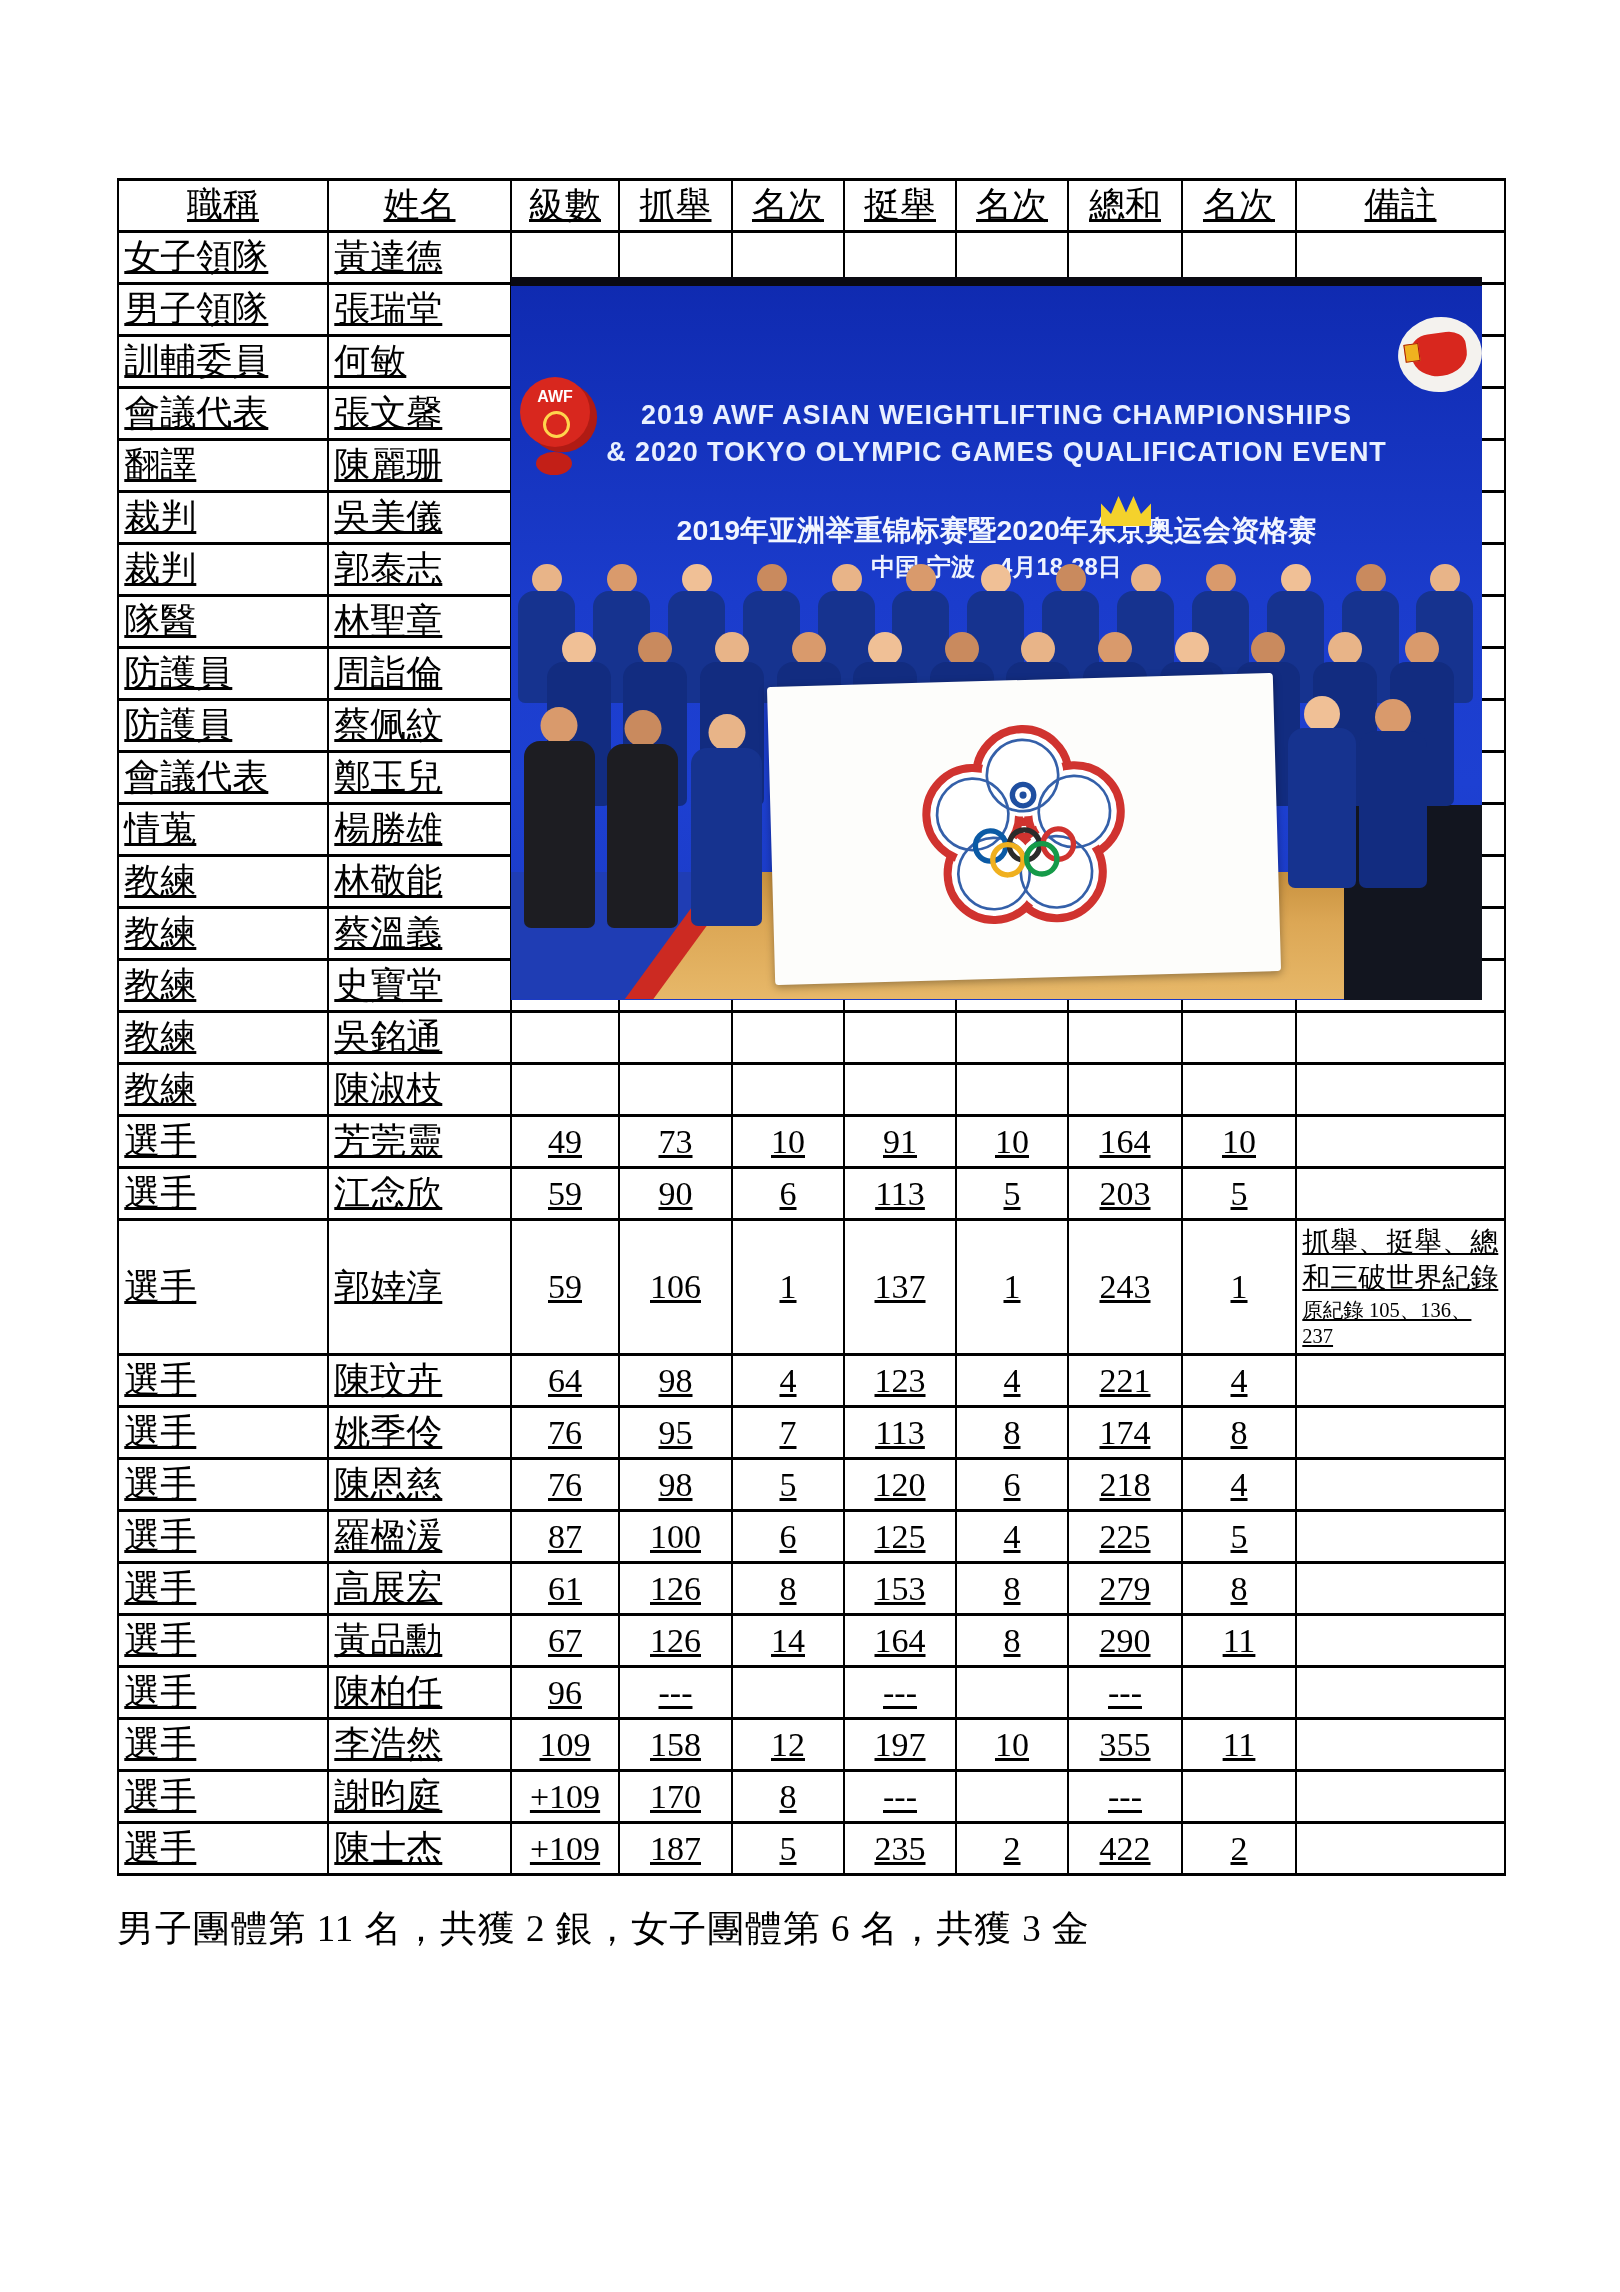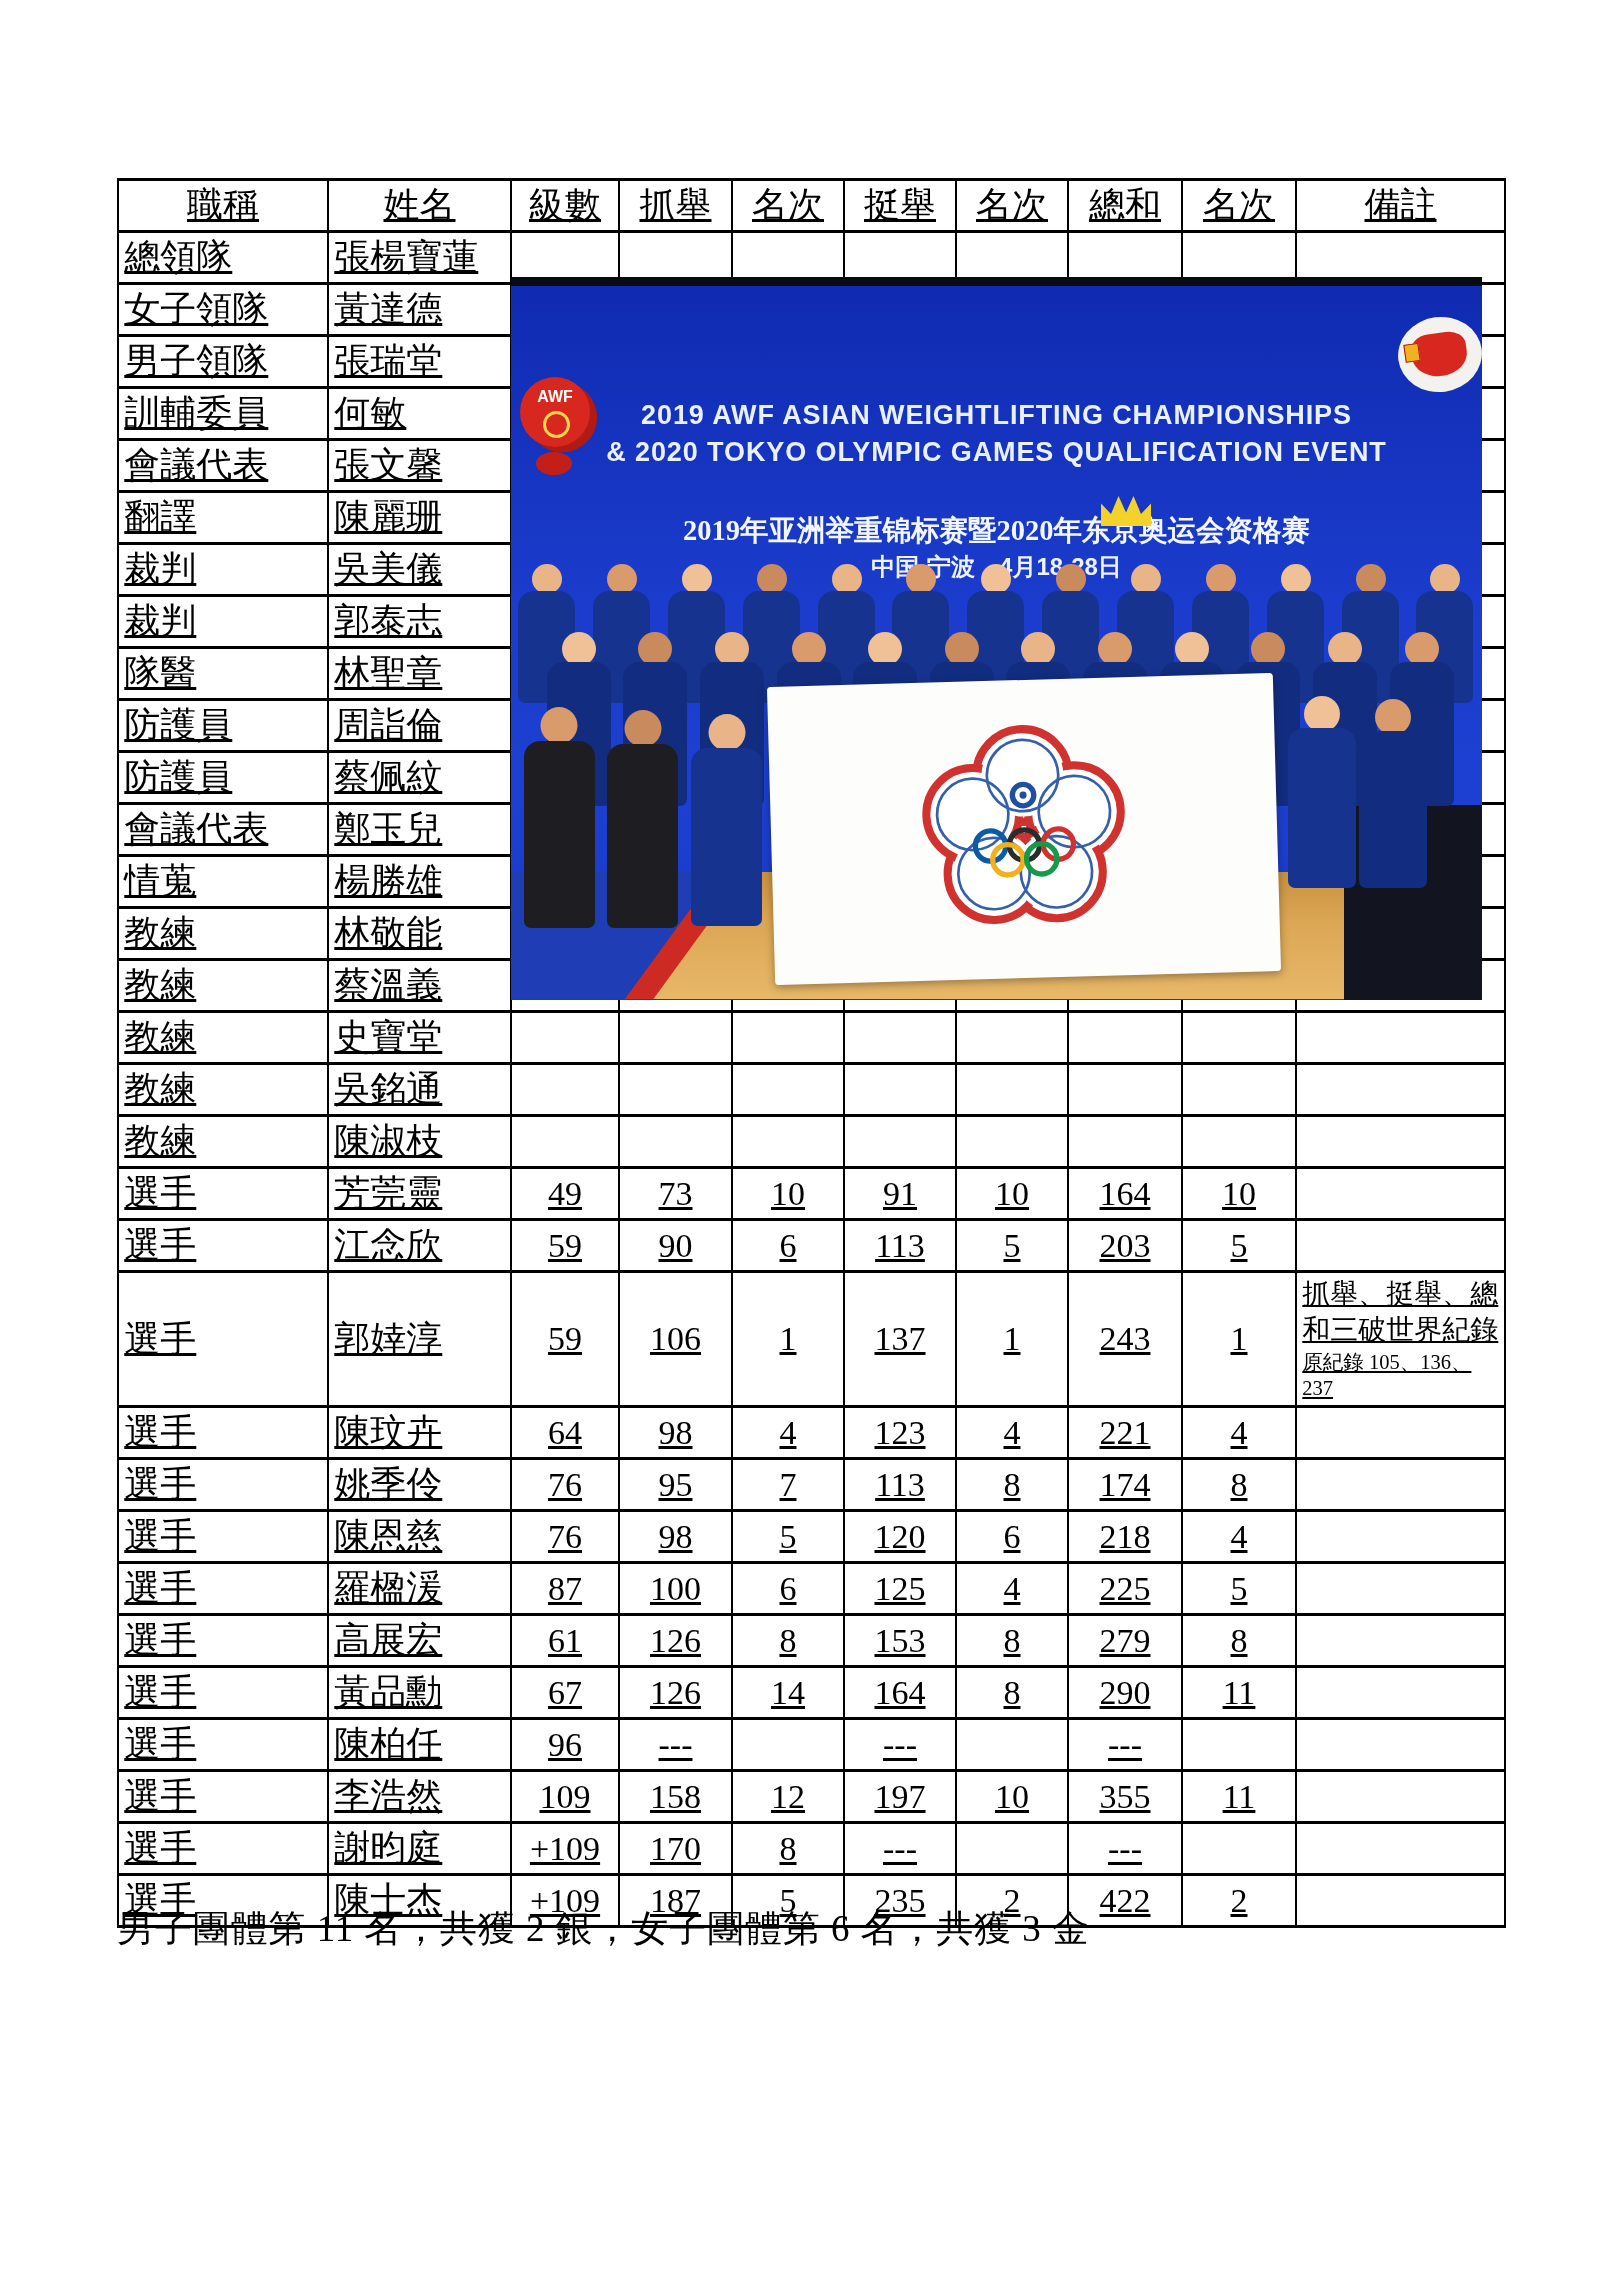--- a/index.html
+++ b/index.html
@@ -46,21 +46,21 @@
     background:linear-gradient(180deg,#0f2ab0 0%,#1b3ccc 45%,#1d40d2 70%,#1b3ac4 100%);
     overflow:hidden;z-index:5;
   }
   .photo-topstrip{position:absolute;left:0;top:0;width:100%;height:9px;background:#0a0a12;}
   .banner-line{position:absolute;left:0;width:100%;text-align:center;color:#e9f0ff;
     font-family:"Liberation Sans","DejaVu Sans",sans-serif;font-weight:bold;white-space:nowrap;}
   #banner-en1{top:123px;font-size:27px;letter-spacing:0.9px;}
   #banner-en2{top:160px;font-size:27px;letter-spacing:0.9px;}
   #banner-loc{top:201px;font-size:22px;letter-spacing:1.8px;}
   #banner-loc .gap{display:inline-block;width:107px;}
-  #banner-cn1{top:235px;font-size:28.5px;color:#f2f6ff;font-family:Liberation Serif, serif;}
+  #banner-cn1{top:235px;font-size:28.5px;color:#f2f6ff;}
   #banner-cn2{top:274px;font-size:24px;color:#eef3ff;}
   
   #awf-logo{position:absolute;left:9px;top:100px;width:71px;height:107px;}
   #awf-logo .awf-ball{position:absolute;left:0;top:0;width:70px;height:70px;border-radius:50%;
     background:#d8271e;box-shadow:7.1px 5.3px 0 0 #b01b14;}
   #awf-logo .awf-txt{position:absolute;left:0;top:10.7px;width:70px;text-align:center;color:#fff;
     font-family:"Liberation Sans",sans-serif;font-weight:bold;font-size:16px;}
   #awf-logo .awf-ring{position:absolute;left:23px;top:34px;width:21.4px;height:21.4px;border:3.6px solid #ffd54d;border-radius:50%;}
   #awf-logo .awf-base{position:absolute;left:16px;top:75px;width:36px;height:23px;border-radius:50%;background:#c31f17;}
   #cwa-logo{position:absolute;left:887px;top:40px;width:84px;height:75px;background:#f4f2ee;border-radius:50%;
@@ -115,32 +115,20 @@
           <th class="hcell">抓舉</th>
           <th class="hcell">名次</th>
           <th class="hcell">挺舉</th>
           <th class="hcell">名次</th>
           <th class="hcell">總和</th>
           <th class="hcell">名次</th>
           <th class="hcell">備註</th>
         </tr>
     </thead>
     <tbody>
-        <tr>
-          <td class="cell-text">總領隊</td>
-          <td class="cell-text">張楊寶蓮</td>
-          <td class="cell-num"></td>
-          <td class="cell-num"></td>
-          <td class="cell-num"></td>
-          <td class="cell-num"></td>
-          <td class="cell-num"></td>
-          <td class="cell-num"></td>
-          <td class="cell-num"></td>
-          <td class="cell-remark"></td>
-        </tr>
         <tr>
           <td class="cell-text">女子領隊</td>
           <td class="cell-text">黃達德</td>
           <td class="cell-num"></td>
           <td class="cell-num"></td>
           <td class="cell-num"></td>
           <td class="cell-num"></td>
           <td class="cell-num"></td>
           <td class="cell-num"></td>
           <td class="cell-num"></td>

